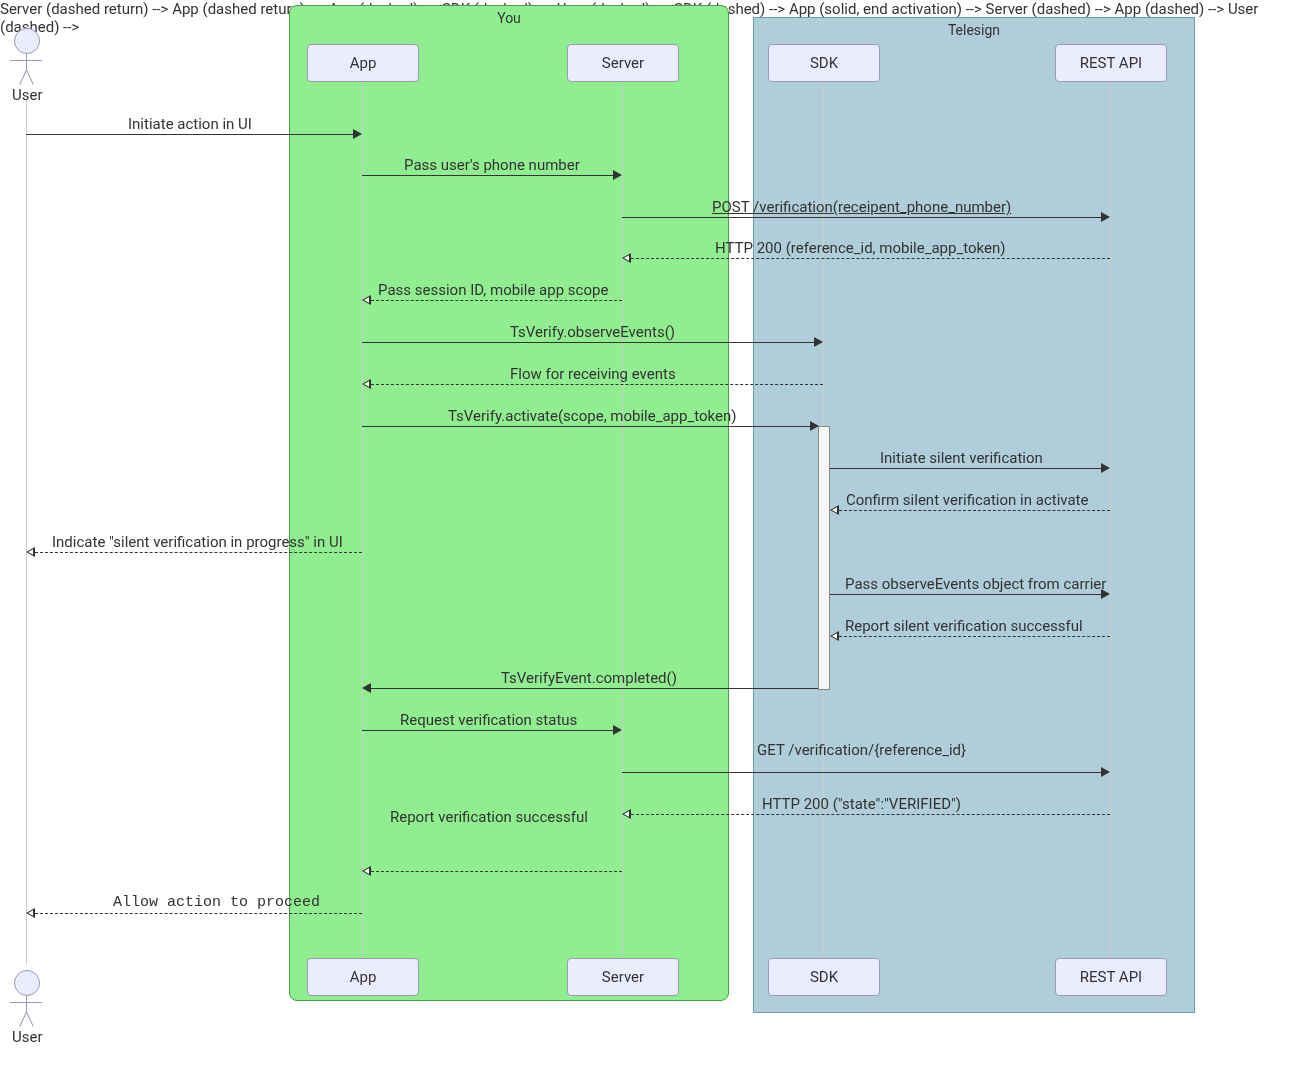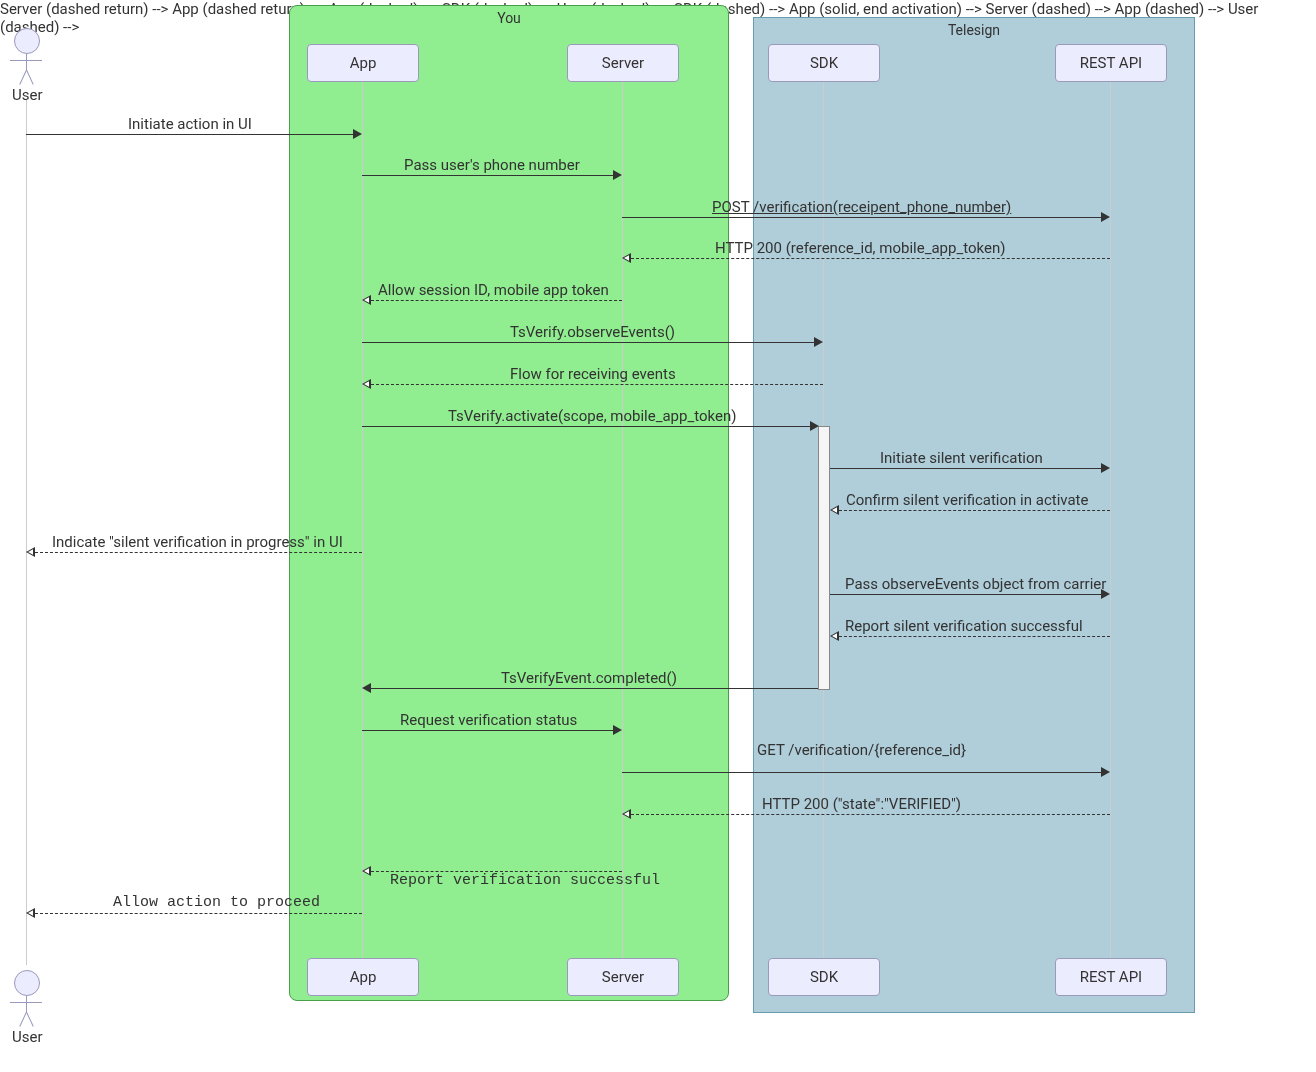--- a/index.html
+++ b/index.html
@@ -108,21 +108,21 @@
 <div class="msg-label" style="left:712px; top:198px;text-decoration:underline;">POST /verification(receipent_phone_number)</div>
 <div class="arrow solid" style="left:622px; top:217px; width:479px;"></div>
 <div class="arrow-head right" style="left:1101px; top:212px;"></div>
 
  Server (dashed return) --&gt;
 <div class="msg-label" style="left:715px; top:239px;">HTTP 200 (reference_id, mobile_app_token)</div>
 <div class="arrow dashed" style="left:631px; top:258px; width:479px;"></div>
 <div class="arrow-head left open-left" style="left:622px; top:253px;"></div>
 
  App (dashed return) --&gt;
-<div class="msg-label" style="left:378px; top:281px;">Allow session ID, mobile app token</div>
+<div class="msg-label" style="left:378px; top:281px;">Pass session ID, mobile app scope</div>
 <div class="arrow dashed" style="left:371px; top:300px; width:251px;"></div>
 <div class="arrow-head left open-left" style="left:362px; top:295px;"></div>
 
 
 <div class="msg-label" style="left:510px; top:323px;">TsVerify.observeEvents()</div>
 <div class="arrow solid" style="left:362px; top:342px; width:452px;"></div>
 <div class="arrow-head right" style="left:814px; top:337px;"></div>
 
  App (dashed) --&gt;
 <div class="msg-label" style="left:510px; top:365px;">Flow for receiving events</div>
@@ -173,21 +173,21 @@
 <div class="msg-label" style="left:757px; top:741px;">GET /verification/{reference_id}</div>
 <div class="arrow solid" style="left:622px; top:772px; width:479px;"></div>
 <div class="arrow-head right" style="left:1101px; top:767px;"></div>
 
  Server (dashed) --&gt;
 <div class="msg-label" style="left:762px; top:795px;">HTTP 200 ("state":"VERIFIED")</div>
 <div class="arrow dashed" style="left:631px; top:814px; width:479px;"></div>
 <div class="arrow-head left open-left" style="left:622px; top:809px;"></div>
 
  App (dashed) --&gt;
-<div class="msg-label" style="left:390px; top:872px;font-family:Liberation Mono, monospace;">Report verification successful</div>
+<div class="msg-label" style="left:390px; top:808px;">Report verification successful</div>
 <div class="arrow dashed" style="left:371px; top:871px; width:251px;"></div>
 <div class="arrow-head left open-left" style="left:362px; top:866px;"></div>
 
  User (dashed) --&gt;
 <div class="msg-label" style="left:113px; top:894px;font-family:Liberation Mono, monospace;">Allow action to proceed</div>
 <div class="arrow dashed" style="left:35px; top:913px; width:327px;"></div>
 <div class="arrow-head left open-left" style="left:26px; top:908px;"></div>
 
 
 

